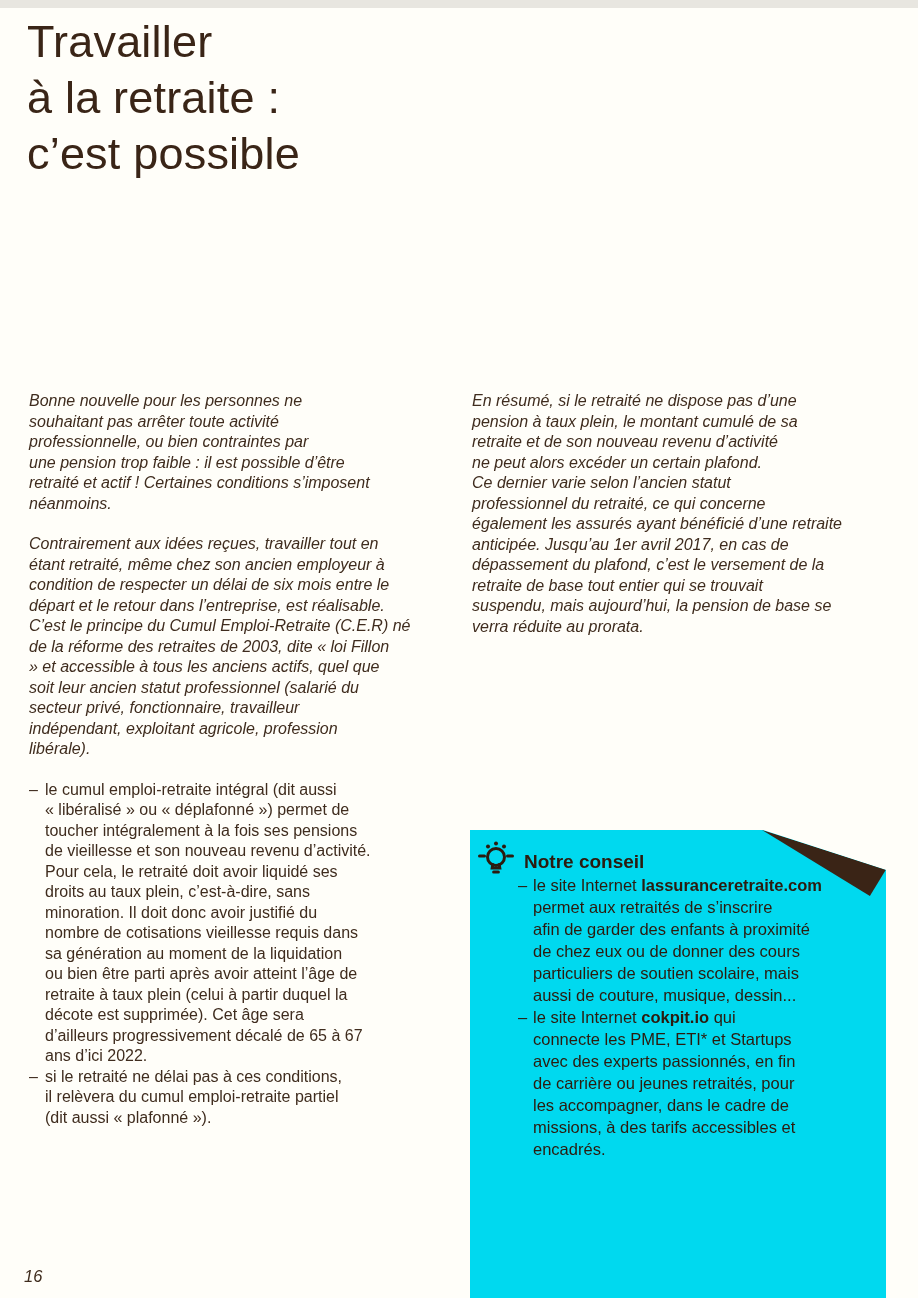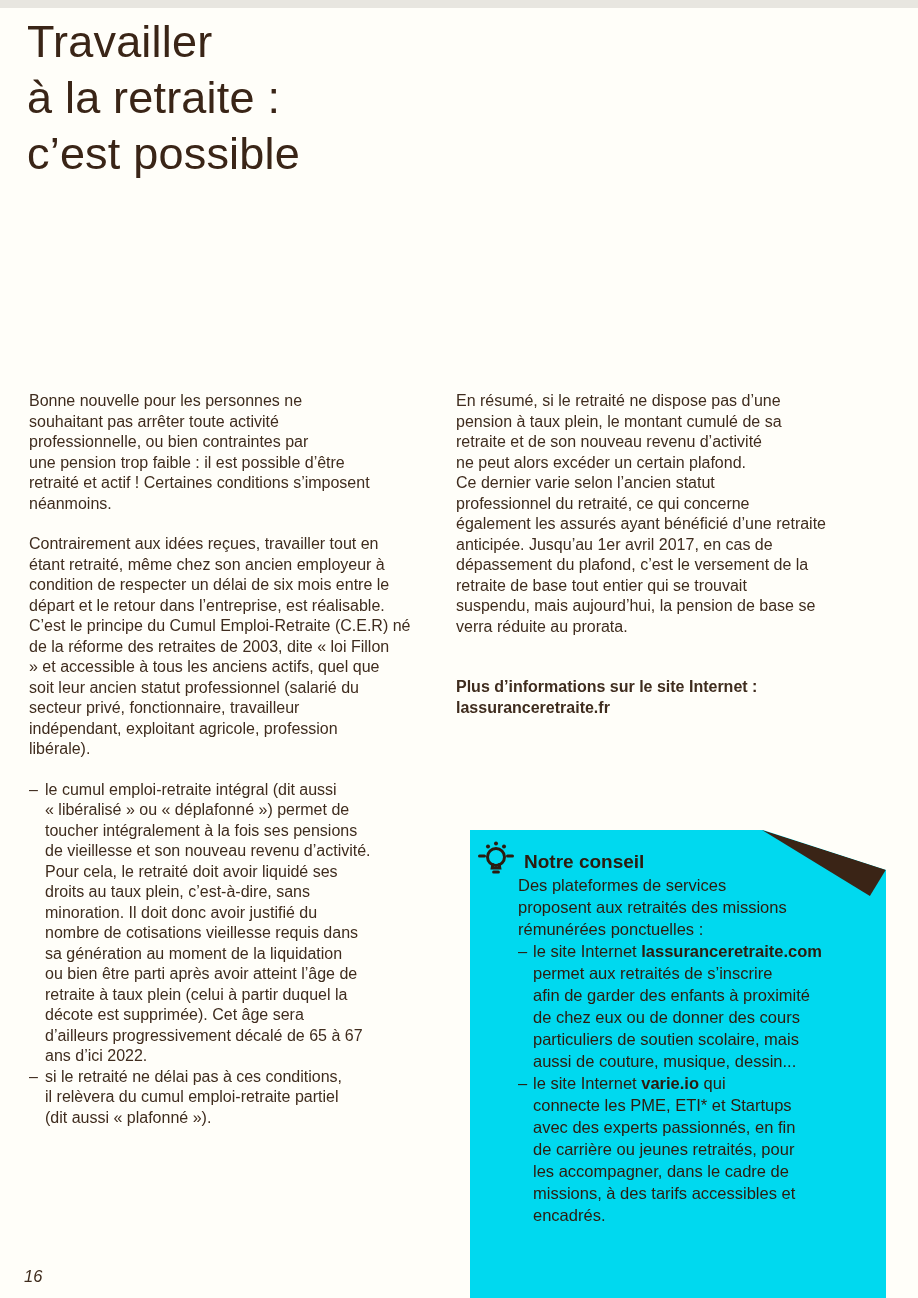--- a/index.html
+++ b/index.html
@@ -17,22 +17,22 @@
     font-size:45px;line-height:56px;font-weight:400;
     letter-spacing:0.2px;
     color:var(--title-brown,#3a2517);
     white-space:pre-line;
   }
   .col{
     position:absolute;top:383px;width:436px;
     font-size:16px;line-height:20.5px;
   }
   .col-left{left:29px;}
-  .col-right{left:456px;}
-  .col p{margin:0 0 20px;white-space:pre-line;}
+  .col-right{left:472px;}
+  .col p{margin:0 0 20px;white-space:pre-line;font-style:italic;}
   .subheading{
     font-size:16px;line-height:20.5px;font-weight:700;
     margin:0 0 0;white-space:pre-line;
   }
   .hlist{margin:0;padding:0;}
   .li{display:flex;}
   .li .marker{flex:0 0 16px;}
   .li .litext{flex:1;white-space:pre-line;}
   .info-bold{font-weight:700;margin-top:40px !important;}
 
@@ -129,22 +129,20 @@
 retraite et de son nouveau revenu d’activité
 ne peut alors excéder un certain plafond.
 Ce dernier varie selon l’ancien statut
 professionnel du retraité, ce qui concerne
 également les assurés ayant bénéficié d’une retraite
 anticipée. Jusqu’au 1er avril 2017, en cas de
 dépassement du plafond, c’est le versement de la
 retraite de base tout entier qui se trouvait
 suspendu, mais aujourd’hui, la pension de base se
 verra réduite au prorata.</p>
-    <p class="info-bold">Plus d’informations sur le site Internet :
-lassuranceretraite.fr</p>
   </div>
 
   <aside class="advice-box">
     <div class="fold"></div>
     <div class="box-header">
       <span class="bulb">
         <svg width="40" height="42" viewBox="0 0 40 42" fill="none" xmlns="http://www.w3.org/2000/svg">
           <g stroke="#2c1b0e" stroke-width="3" stroke-linecap="round">
             <line x1="3.5" y1="16" x2="8.5" y2="16"></line>
             <line x1="31.5" y1="16" x2="36.5" y2="16"></line>
@@ -155,36 +153,33 @@
           <g fill="#2c1b0e" stroke="none">
             <circle cx="12" cy="6.5" r="2"></circle>
             <circle cx="20" cy="3.5" r="2"></circle>
             <circle cx="28" cy="6.5" r="2"></circle>
           </g>
         </svg>
       </span>
       <span class="box-title">Notre conseil</span>
     </div>
     <div class="box-body">
-      <p class="intro">Des plateformes de services
-proposent aux retraités des missions
-rémunérées ponctuelles :</p>
       <div class="hlist">
         <div class="li">
           <span class="marker">–</span>
           <span class="litext"><span>le site Internet </span><b>lassuranceretraite.com</b><span>
 permet aux retraités de s’inscrire
 afin de garder des enfants à proximité
 de chez eux ou de donner des cours
 particuliers de soutien scolaire, mais
 aussi de couture, musique, dessin...</span></span>
         </div>
         <div class="li">
           <span class="marker">–</span>
-          <span class="litext"><span>le site Internet </span><b>varie.io</b><span> qui
+          <span class="litext"><span>le site Internet </span><b>cokpit.io</b><span> qui
 connecte les PME, ETI* et Startups
 avec des experts passionnés, en fin
 de carrière ou jeunes retraités, pour
 les accompagner, dans le cadre de
 missions, à des tarifs accessibles et
 encadrés.</span></span>
         </div>
       </div>
     </div>
   </aside>

